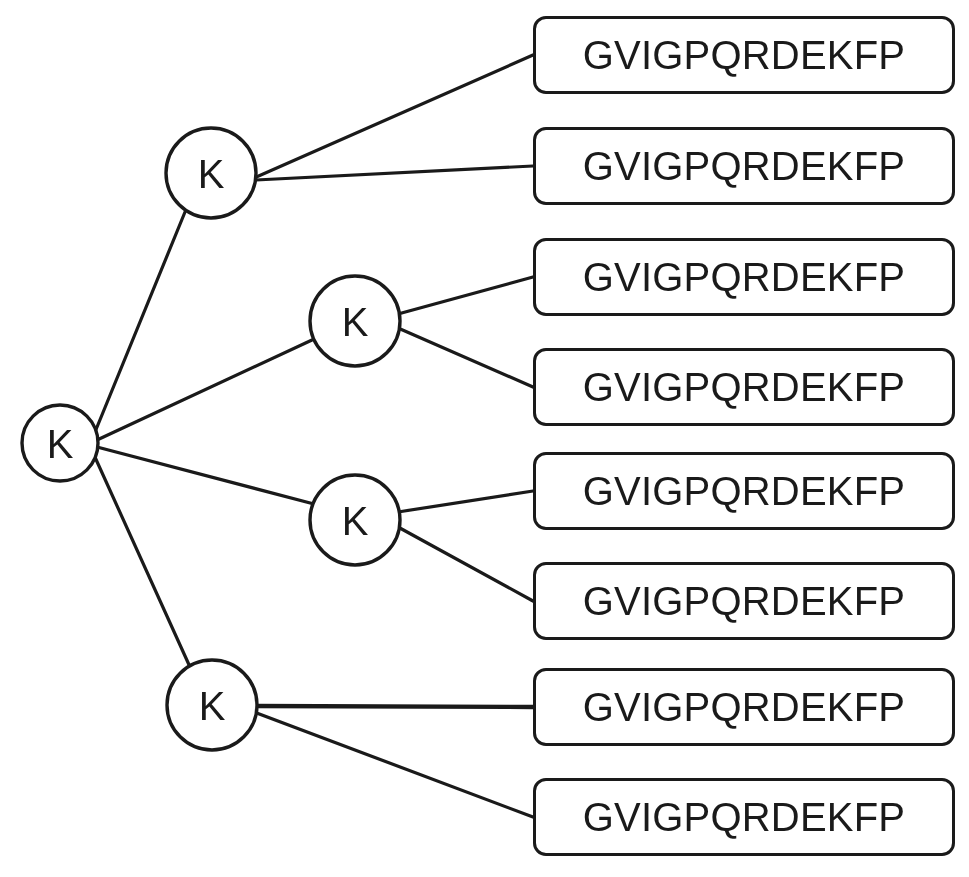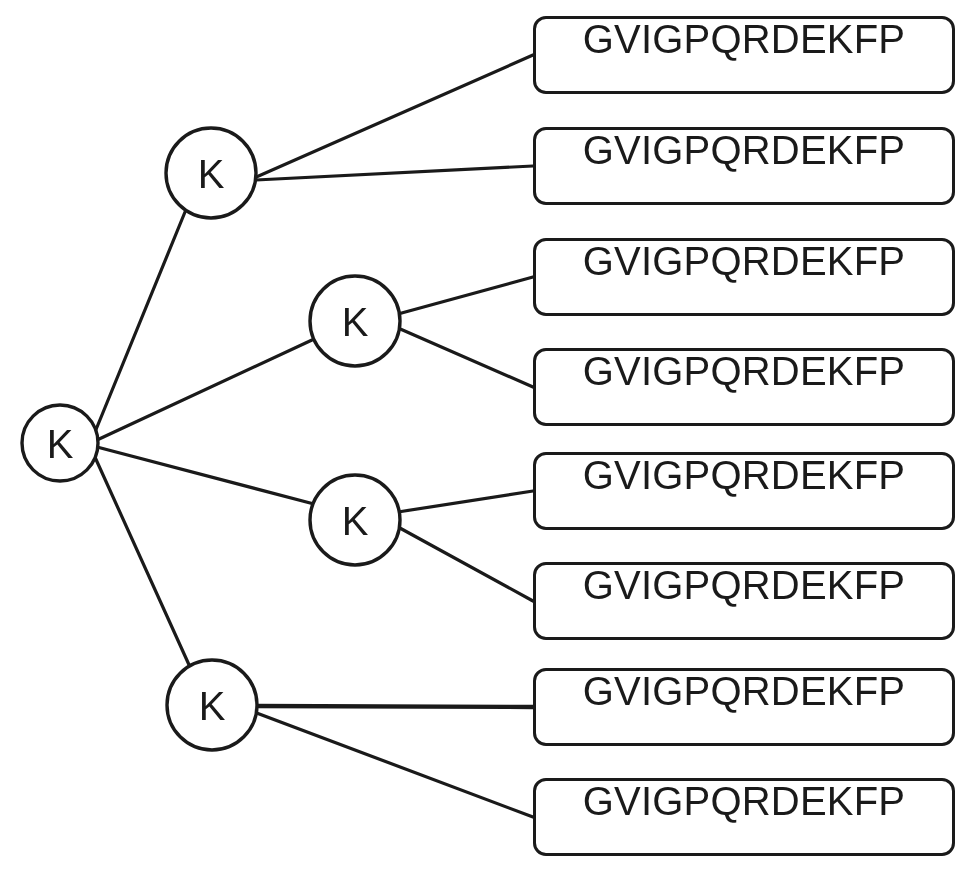--- a/index.html
+++ b/index.html
@@ -49,21 +49,21 @@
   .node-label.root-label {
     font-size: 40px;
   }
   .seq-box {
     position: absolute;
     box-sizing: border-box;
     background: #ffffff;
     border: 3.4px solid #1a1a1a;
     border-radius: 13px;
     display: flex;
-    align-items: flex-start;
+    align-items: center;
     justify-content: center;
   }
   .seq-text {
     font-family: "Liberation Sans", sans-serif;
     font-size: 40px;
     letter-spacing: 0.2px;
     color: #1a1a1a;
     white-space: nowrap;
     line-height: 1;
   }

